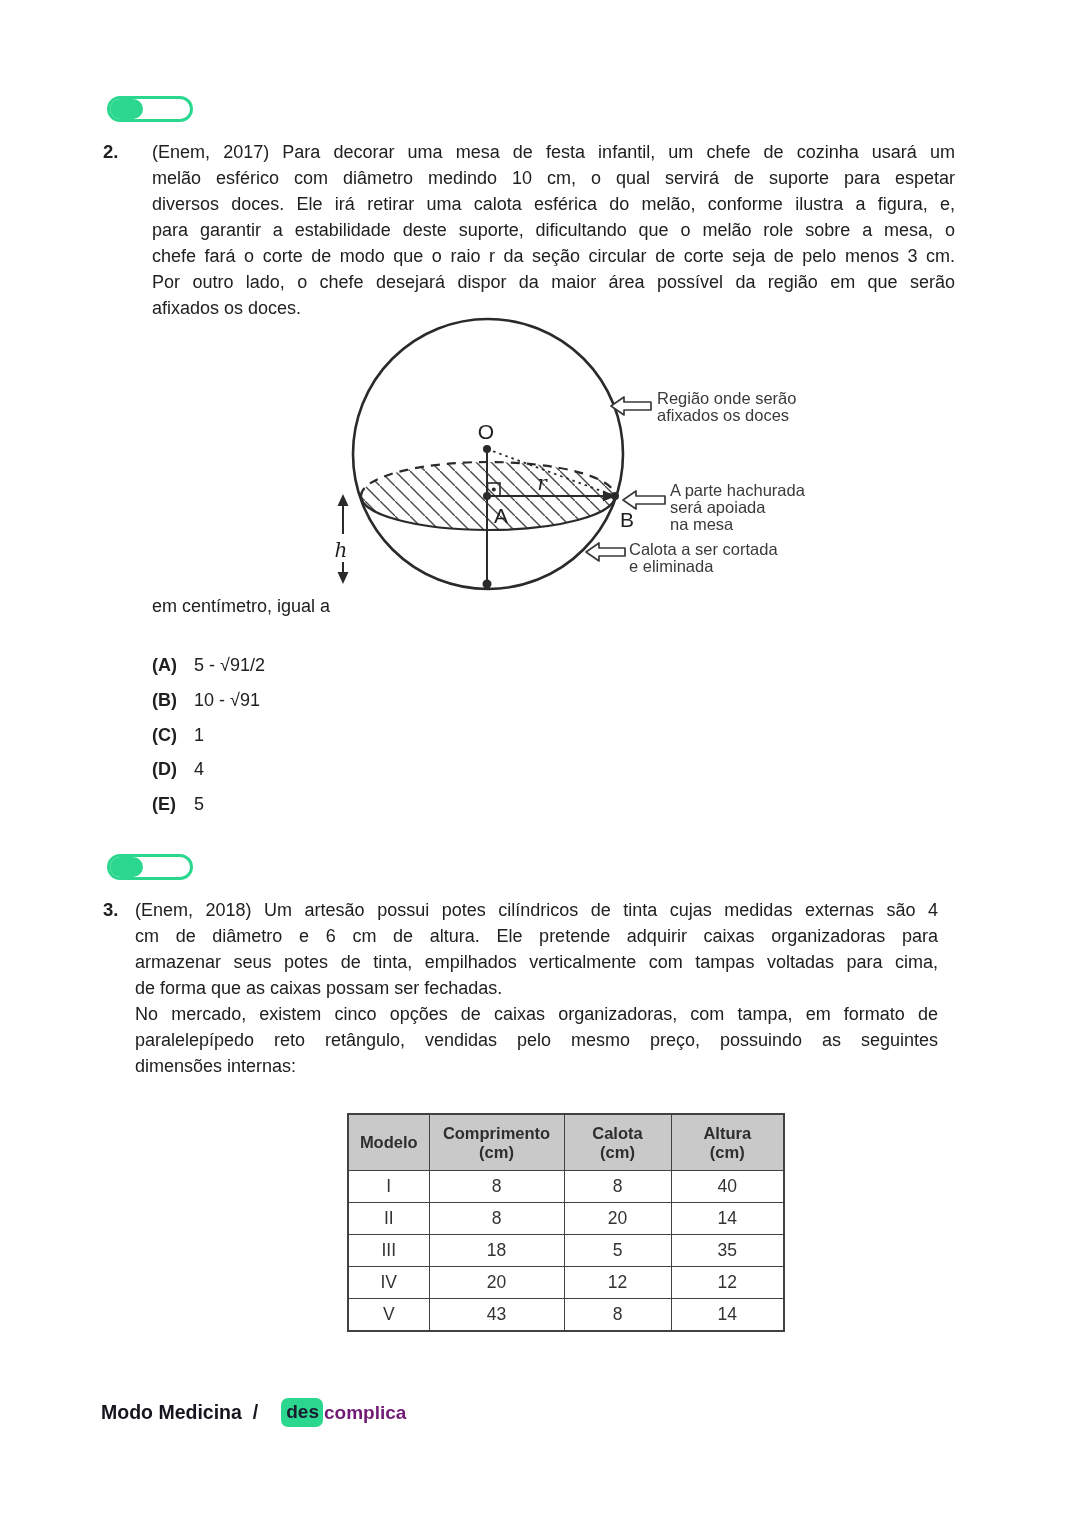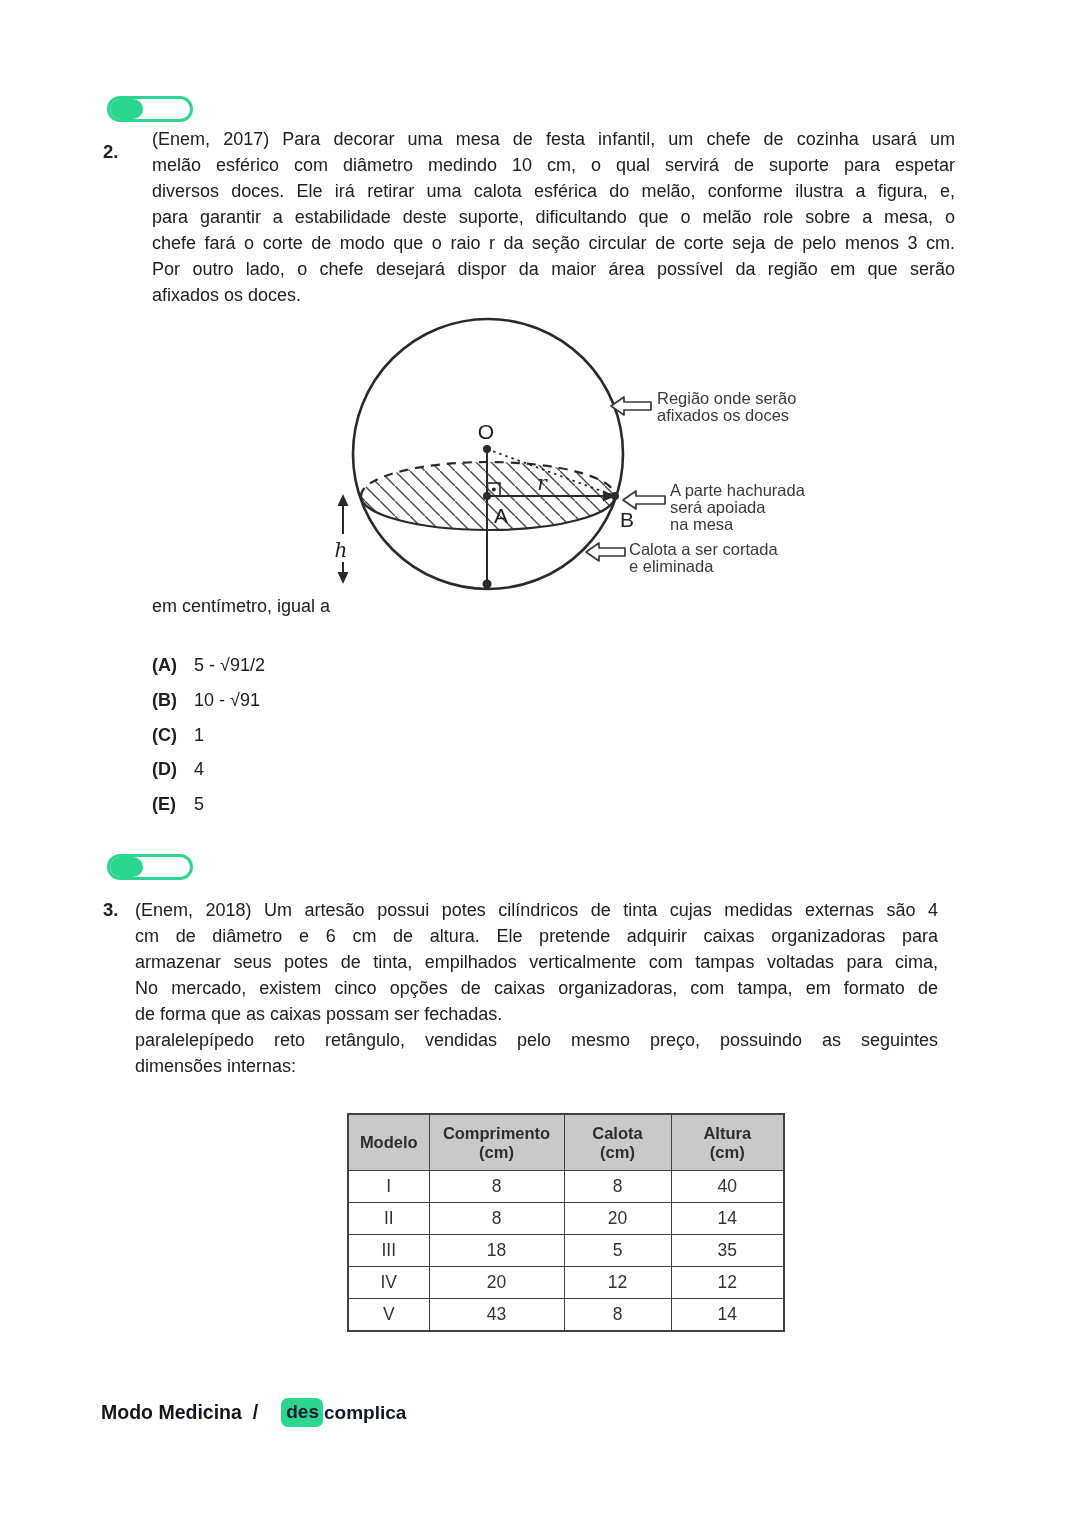--- a/index.html
+++ b/index.html
@@ -25,33 +25,33 @@
           border:2.5px solid var(--tborder);table-layout:fixed;margin-top:30px;}
   table.dim th,table.dim td{border:1.6px solid var(--tborder);padding:0;text-align:center;vertical-align:middle;}
   table.dim th{background:#c9c9c9;height:55px;font-size:16.5px;line-height:19px;color:#2e2e2e;}
   table.dim td{height:31px;font-size:17.5px;color:#333;}
   .footer{position:absolute;left:101px;top:1398px;display:flex;align-items:center;
           font-weight:bold;font-size:19.5px;color:#15151f;}
   .footer .sep{margin-left:11px;}
   .logo{display:inline-flex;align-items:center;margin-left:23px;}
   .logo-des{background:var(--green);color:#1b1b30;font-size:19px;font-weight:bold;
           padding:3px 4px 4px 5px;border-radius:7px;}
-  .logo-rest{color:#0f172a;font-size:19px;font-weight:bold;margin-left:1px;text-align:center;}
+  .logo-rest{color:#701a75;font-size:19px;font-weight:bold;margin-left:1px;text-align:center;}
 </style>
 </head>
 <body>
 
 <div class="page">
 
   <div class="toggle" style="top:96px">
     <div class="knob"></div>
   </div>
 
   <div class="abs qnum" style="left:103px;top:139px">2.</div>
-  <div class="abs qbody" style="left:152px;top:126px">
+  <div class="abs qbody" style="left:152px;top:139px">
     <div class="jline">(Enem, 2017)  Para decorar uma mesa de festa infantil, um chefe de cozinha usará um</div>
     <div class="jline">melão esférico com diâmetro medindo 10 cm, o qual servirá de suporte para espetar</div>
     <div class="jline">diversos doces. Ele irá retirar uma calota esférica do melão, conforme ilustra a figura, e,</div>
     <div class="jline">para garantir a estabilidade deste suporte, dificultando que o melão role sobre a mesa, o</div>
     <div class="jline">chefe fará o corte de modo que o raio r da seção circular de corte seja de pelo menos 3 cm.</div>
     <div class="jline">Por outro lado, o chefe desejará dispor da maior área possível da região em que serão</div>
     <div class="jline left">afixados os doces.</div>
   </div>
 
   <svg class="abs" style="left:320px;top:306px" width="500" height="290" viewBox="0 0 500 290">
@@ -135,22 +135,22 @@
 
   <div class="toggle" style="top:854px">
     <div class="knob"></div>
   </div>
 
   <div class="abs qnum" style="left:103px;top:897px">3.</div>
   <div class="abs qbody" style="left:135px;top:897px">
     <div class="jline">(Enem, 2018) Um artesão possui potes cilíndricos de tinta cujas medidas externas são 4</div>
     <div class="jline">cm de diâmetro e 6 cm de altura. Ele pretende adquirir caixas organizadoras para</div>
     <div class="jline">armazenar seus potes de tinta, empilhados verticalmente com tampas voltadas para cima,</div>
+    <div class="jline left">de forma que as caixas possam ser fechadas.</div>
     <div class="jline">No mercado, existem cinco opções de caixas organizadoras, com tampa, em formato de</div>
-    <div class="jline left">de forma que as caixas possam ser fechadas.</div>
     <div class="jline">paralelepípedo reto retângulo, vendidas pelo mesmo preço, possuindo as seguintes</div>
     <div class="jline left">dimensões internas:</div>
   </div>
 
   <table class="dim">
     <colgroup>
         <col style="width:81px">
         <col style="width:135px">
         <col style="width:107px">
         <col style="width:113px">

